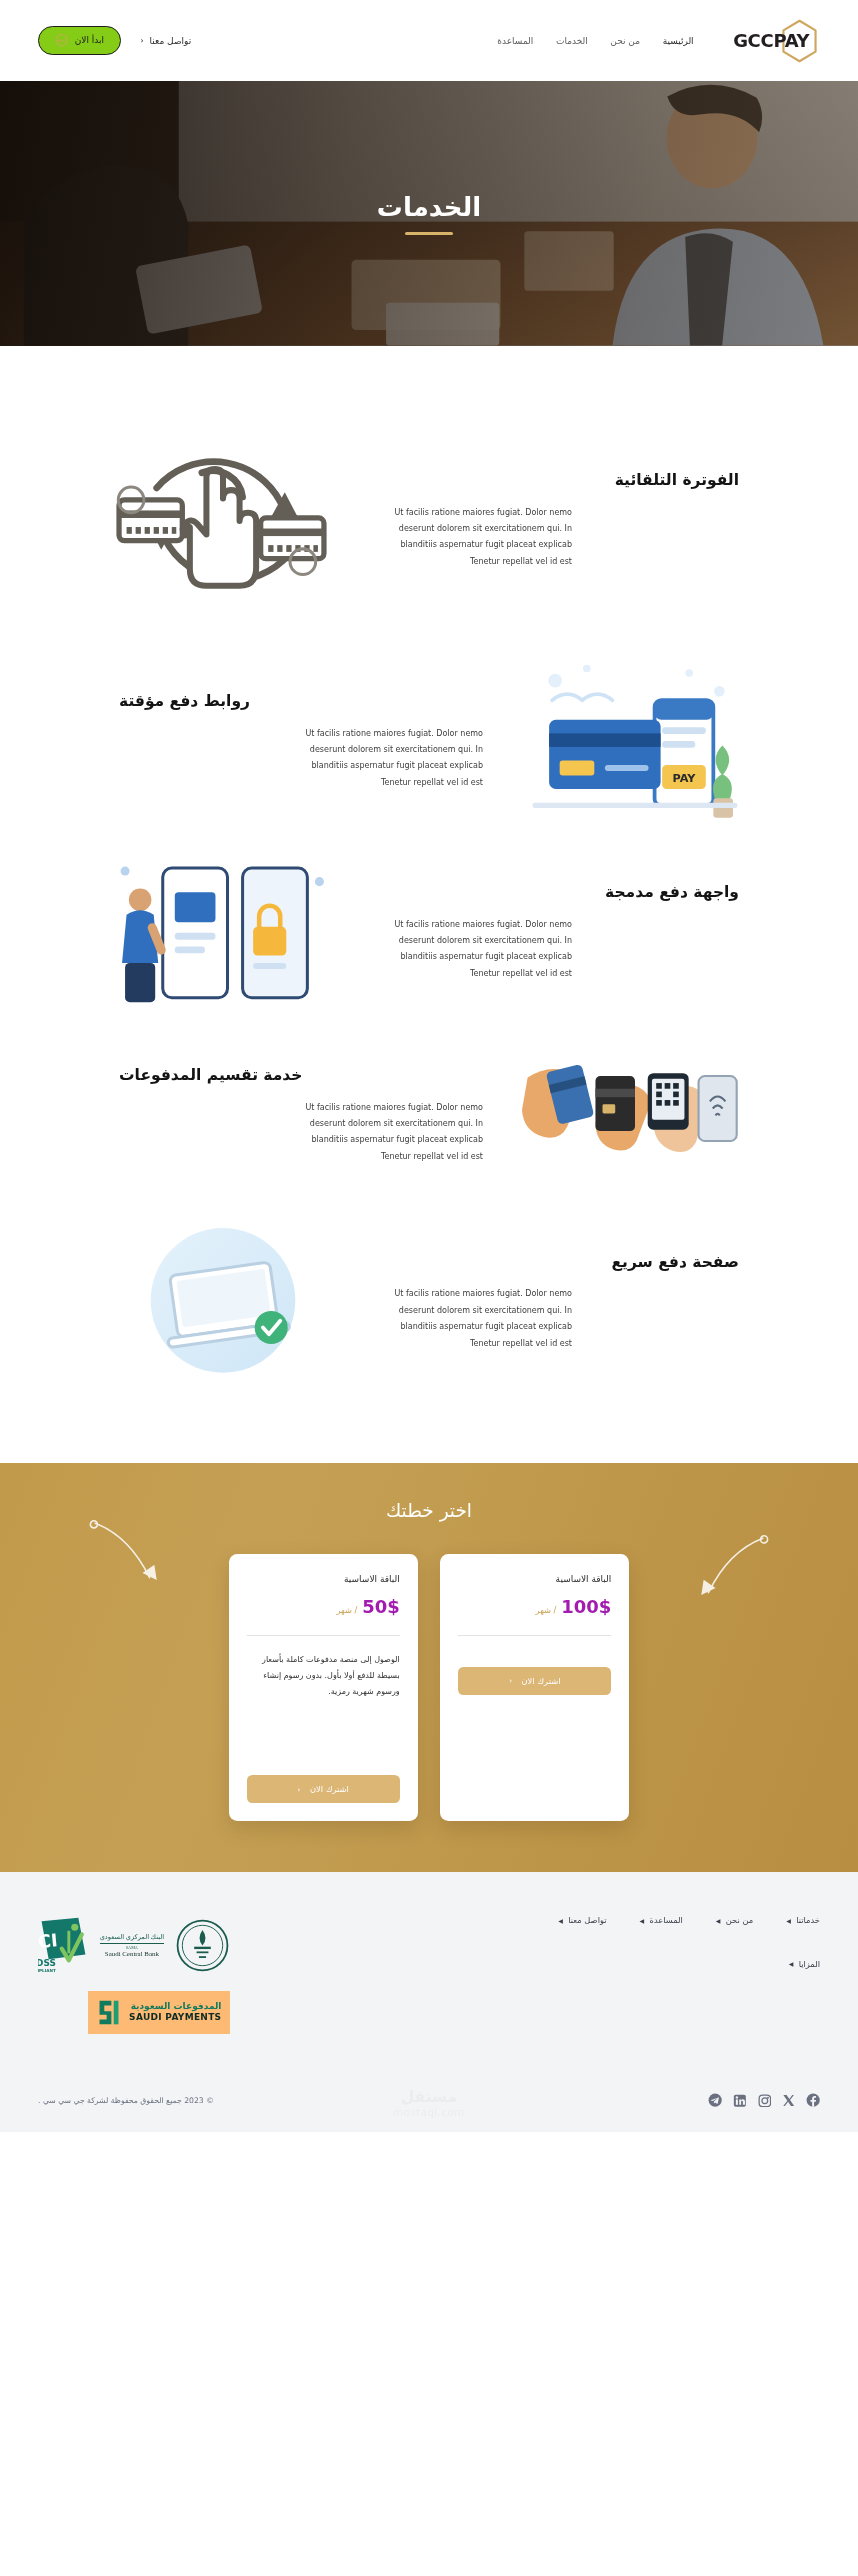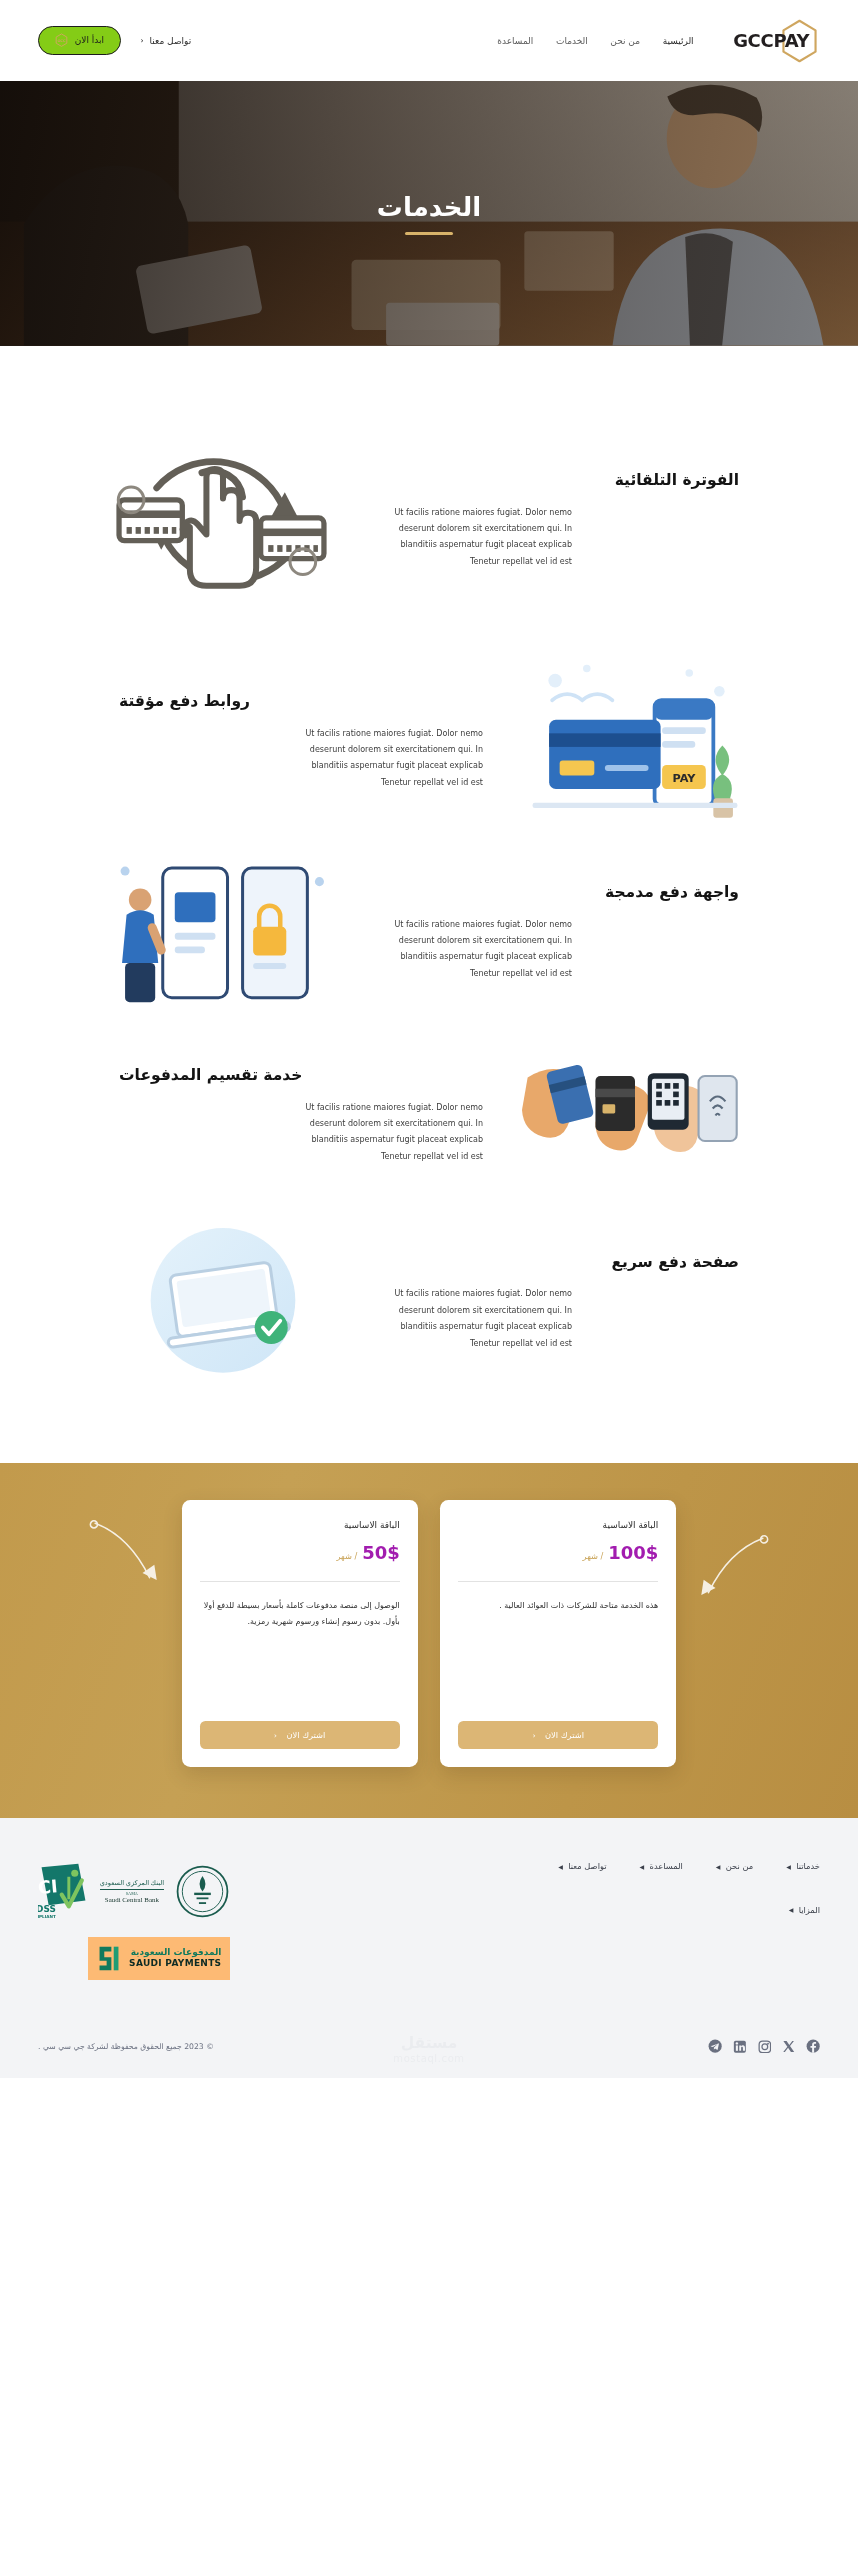--- a/index.html
+++ b/index.html
@@ -103,21 +103,21 @@
     text-align:center; color:#ffffff; font-size:18.5px; font-weight:500;
     position:relative; z-index:3; margin-bottom:33px;
   }
   .deco { position:absolute; opacity:.85; }
   .deco-right { top:55px; left:88px; }
   .deco-left { top:70px; right:88px; }
   .cards {
     display:flex; justify-content:center; gap:22.6px; position:relative; z-index:3;
   }
   .pcard {
-    width:236px; background:#ffffff; border-radius:8.3px;
+    width:189px; background:#ffffff; border-radius:8.3px;
     padding:20px 18px 18px; box-shadow:0 7.2px 20px rgba(60,40,10,.16);
     display:flex; flex-direction:column; min-height:267px;
   }
   .pcard-name { font-size:9px; color:#2a2a2a; margin-bottom:12px; text-align:right; }
   .pcard-price-row {
     display:flex; align-items:baseline; justify-content:flex-start;
     gap:4.8px; margin-bottom:14.3px; direction:rtl;
   }
   .pcard-price { font-size:18px; font-weight:bold; color:#a21caf; direction:ltr; }
   .pcard-period { font-size:8.3px; color:#c9a357; }
@@ -430,31 +430,31 @@
       <path d="M118,8 q-58,22 -92,92" fill="none" stroke="#fff" stroke-width="2.6" stroke-linecap="round"></path>
       <path d="M14,104 l4,-26 l20,14 z" fill="#fff"></path>
       <circle cx="120" cy="10" r="6" fill="none" stroke="#fff" stroke-width="2.6"></circle>
     </svg>
     <svg class="deco deco-right" width="77" height="72" viewBox="0 0 130 120">
       <path d="M12,8 q58,22 92,92" fill="none" stroke="#fff" stroke-width="2.6" stroke-linecap="round"></path>
       <path d="M116,104 l-4,-26 l-20,14 z" fill="#fff"></path>
       <circle cx="10" cy="10" r="6" fill="none" stroke="#fff" stroke-width="2.6"></circle>
     </svg>
 
+    <h2 class="pricing-title">اختر خطتك</h2>
 
     <div class="cards">
 
       <div class="pcard">
         <div class="pcard-name">الباقة الاساسية</div>
         <div class="pcard-price-row">
           <span class="pcard-price">100$</span>
           <span class="pcard-period">/ شهر</span>
         </div>
         <div class="pcard-sep"></div>
-        <p class="pcard-desc">هذه الخدمة متاحة للشركات ذات العوائد العالية .</p>
         <button class="pcard-cta">
           <span>اشترك الان</span>
           <span class="chev">‹</span>
         </button>
       </div>
 
       <div class="pcard">
         <div class="pcard-name">الباقة الاساسية</div>
         <div class="pcard-price-row">
           <span class="pcard-price">50$</span>

